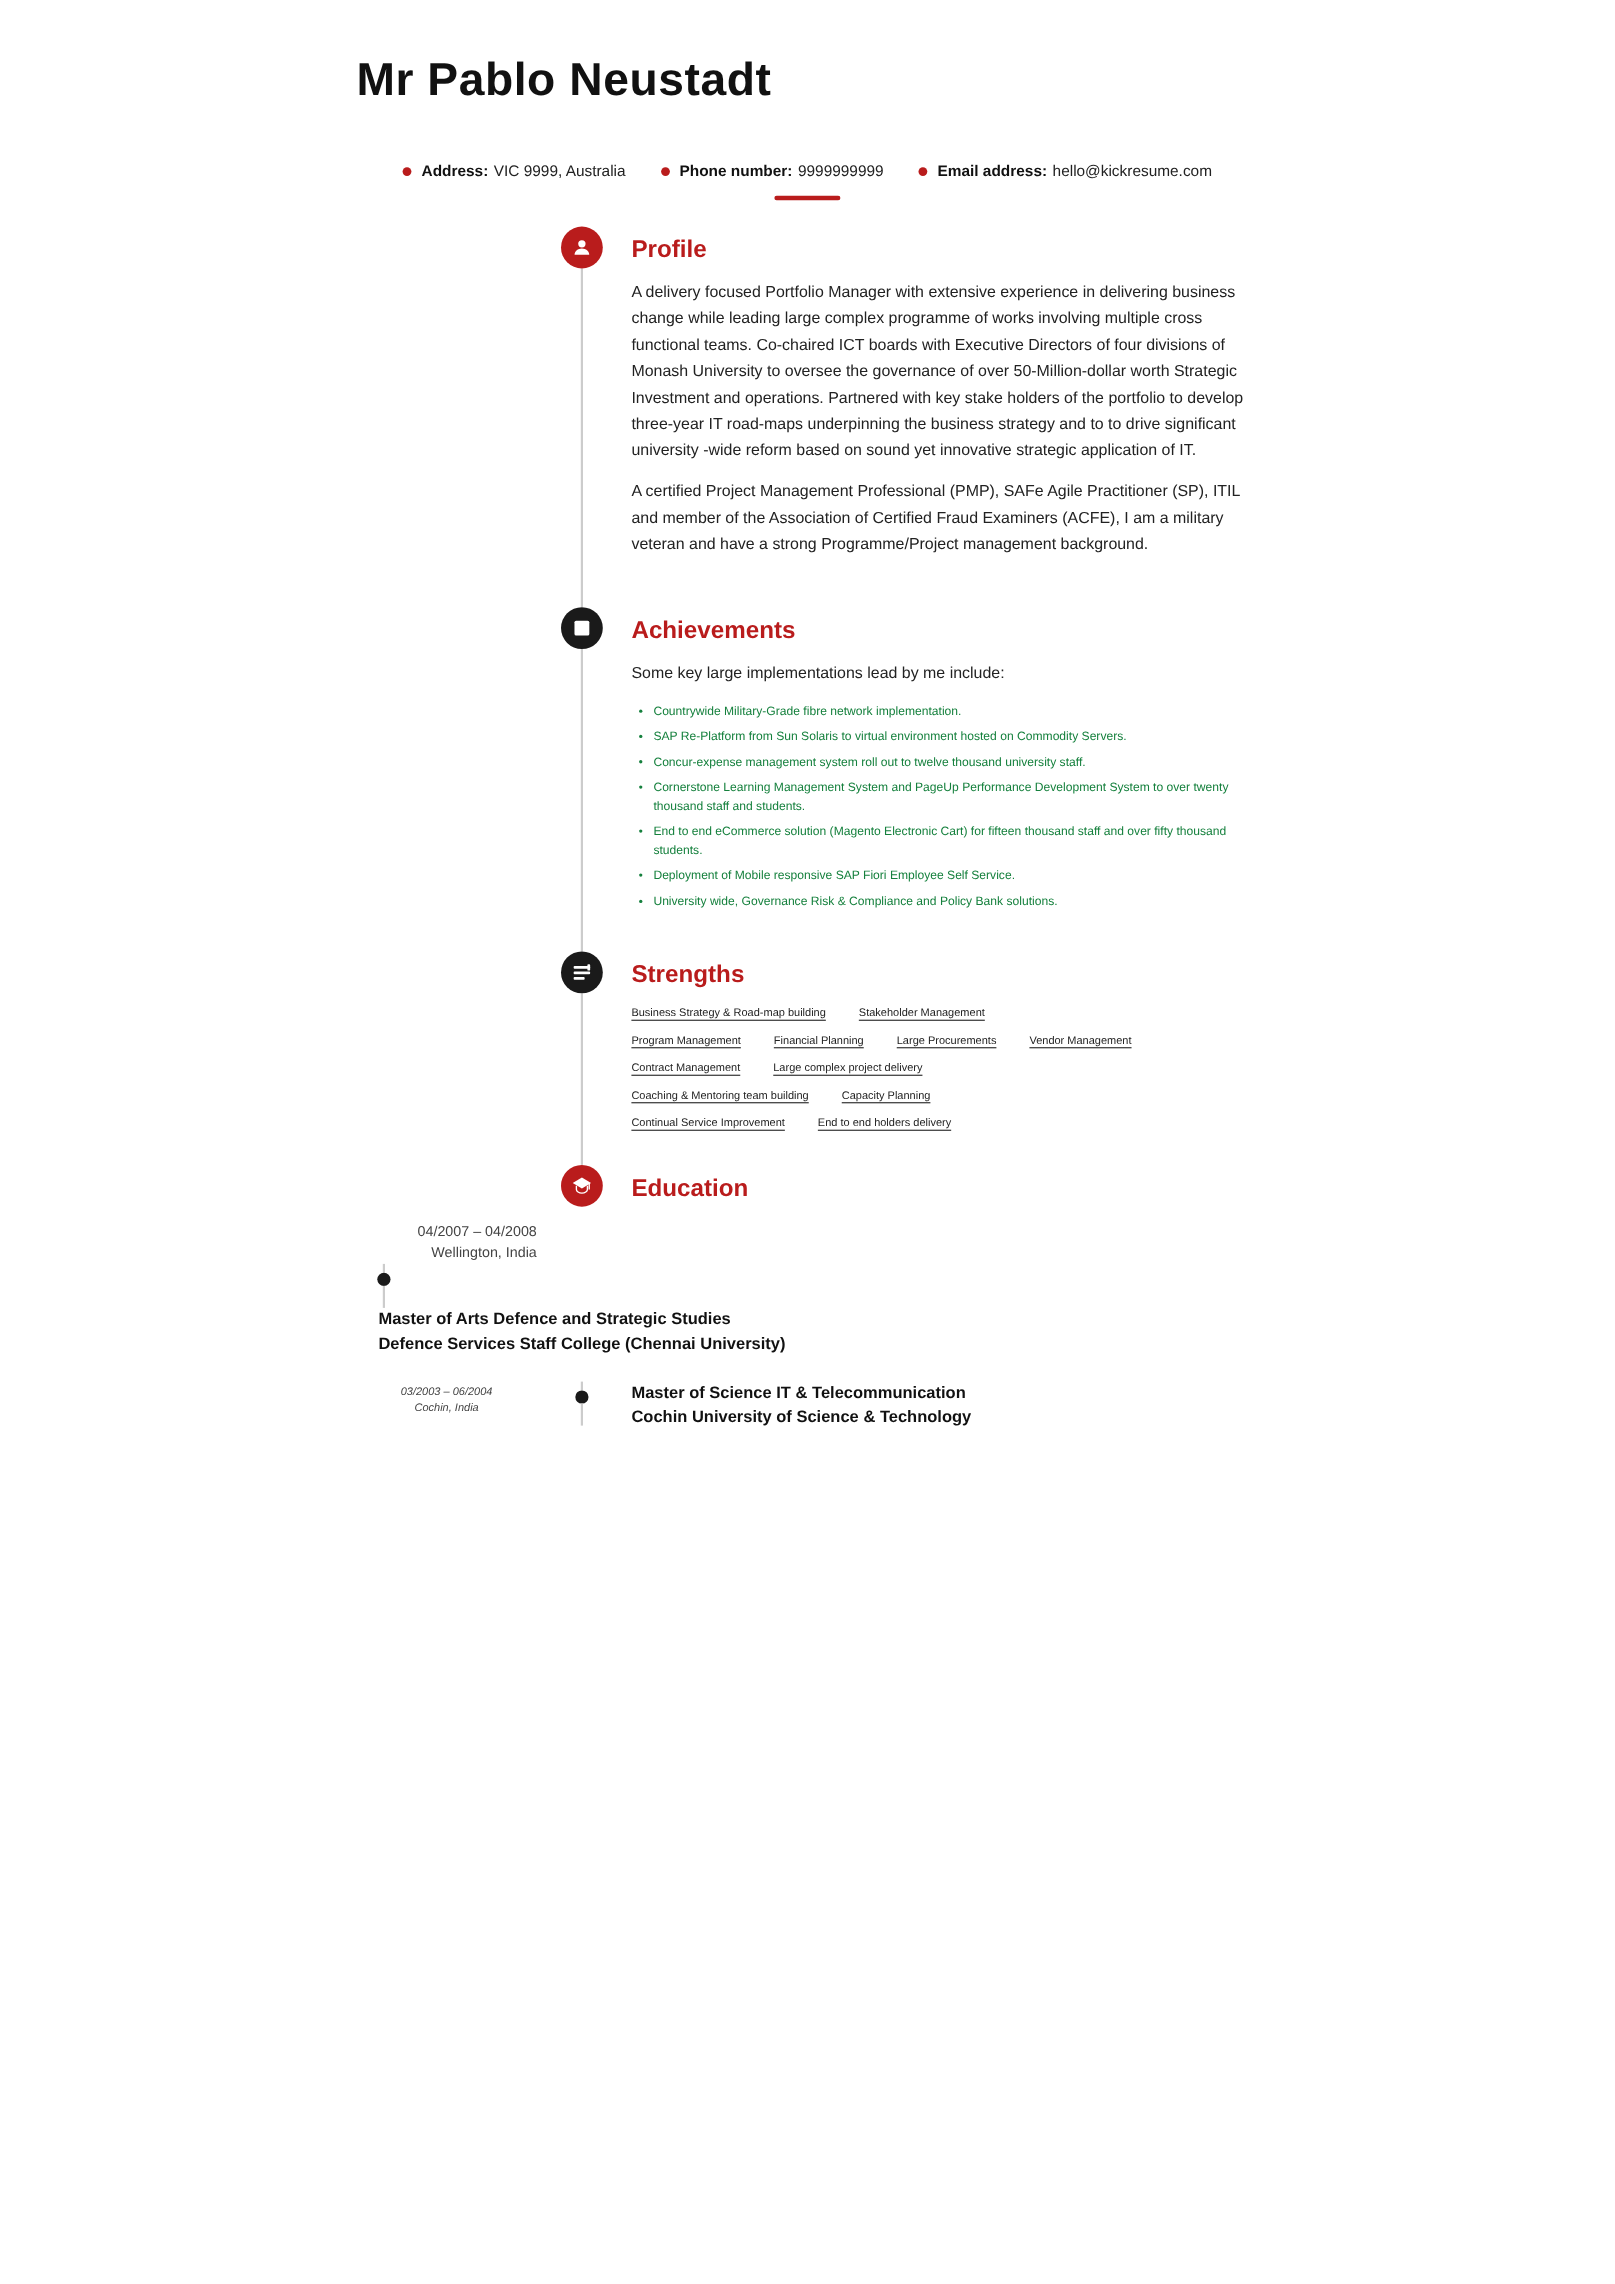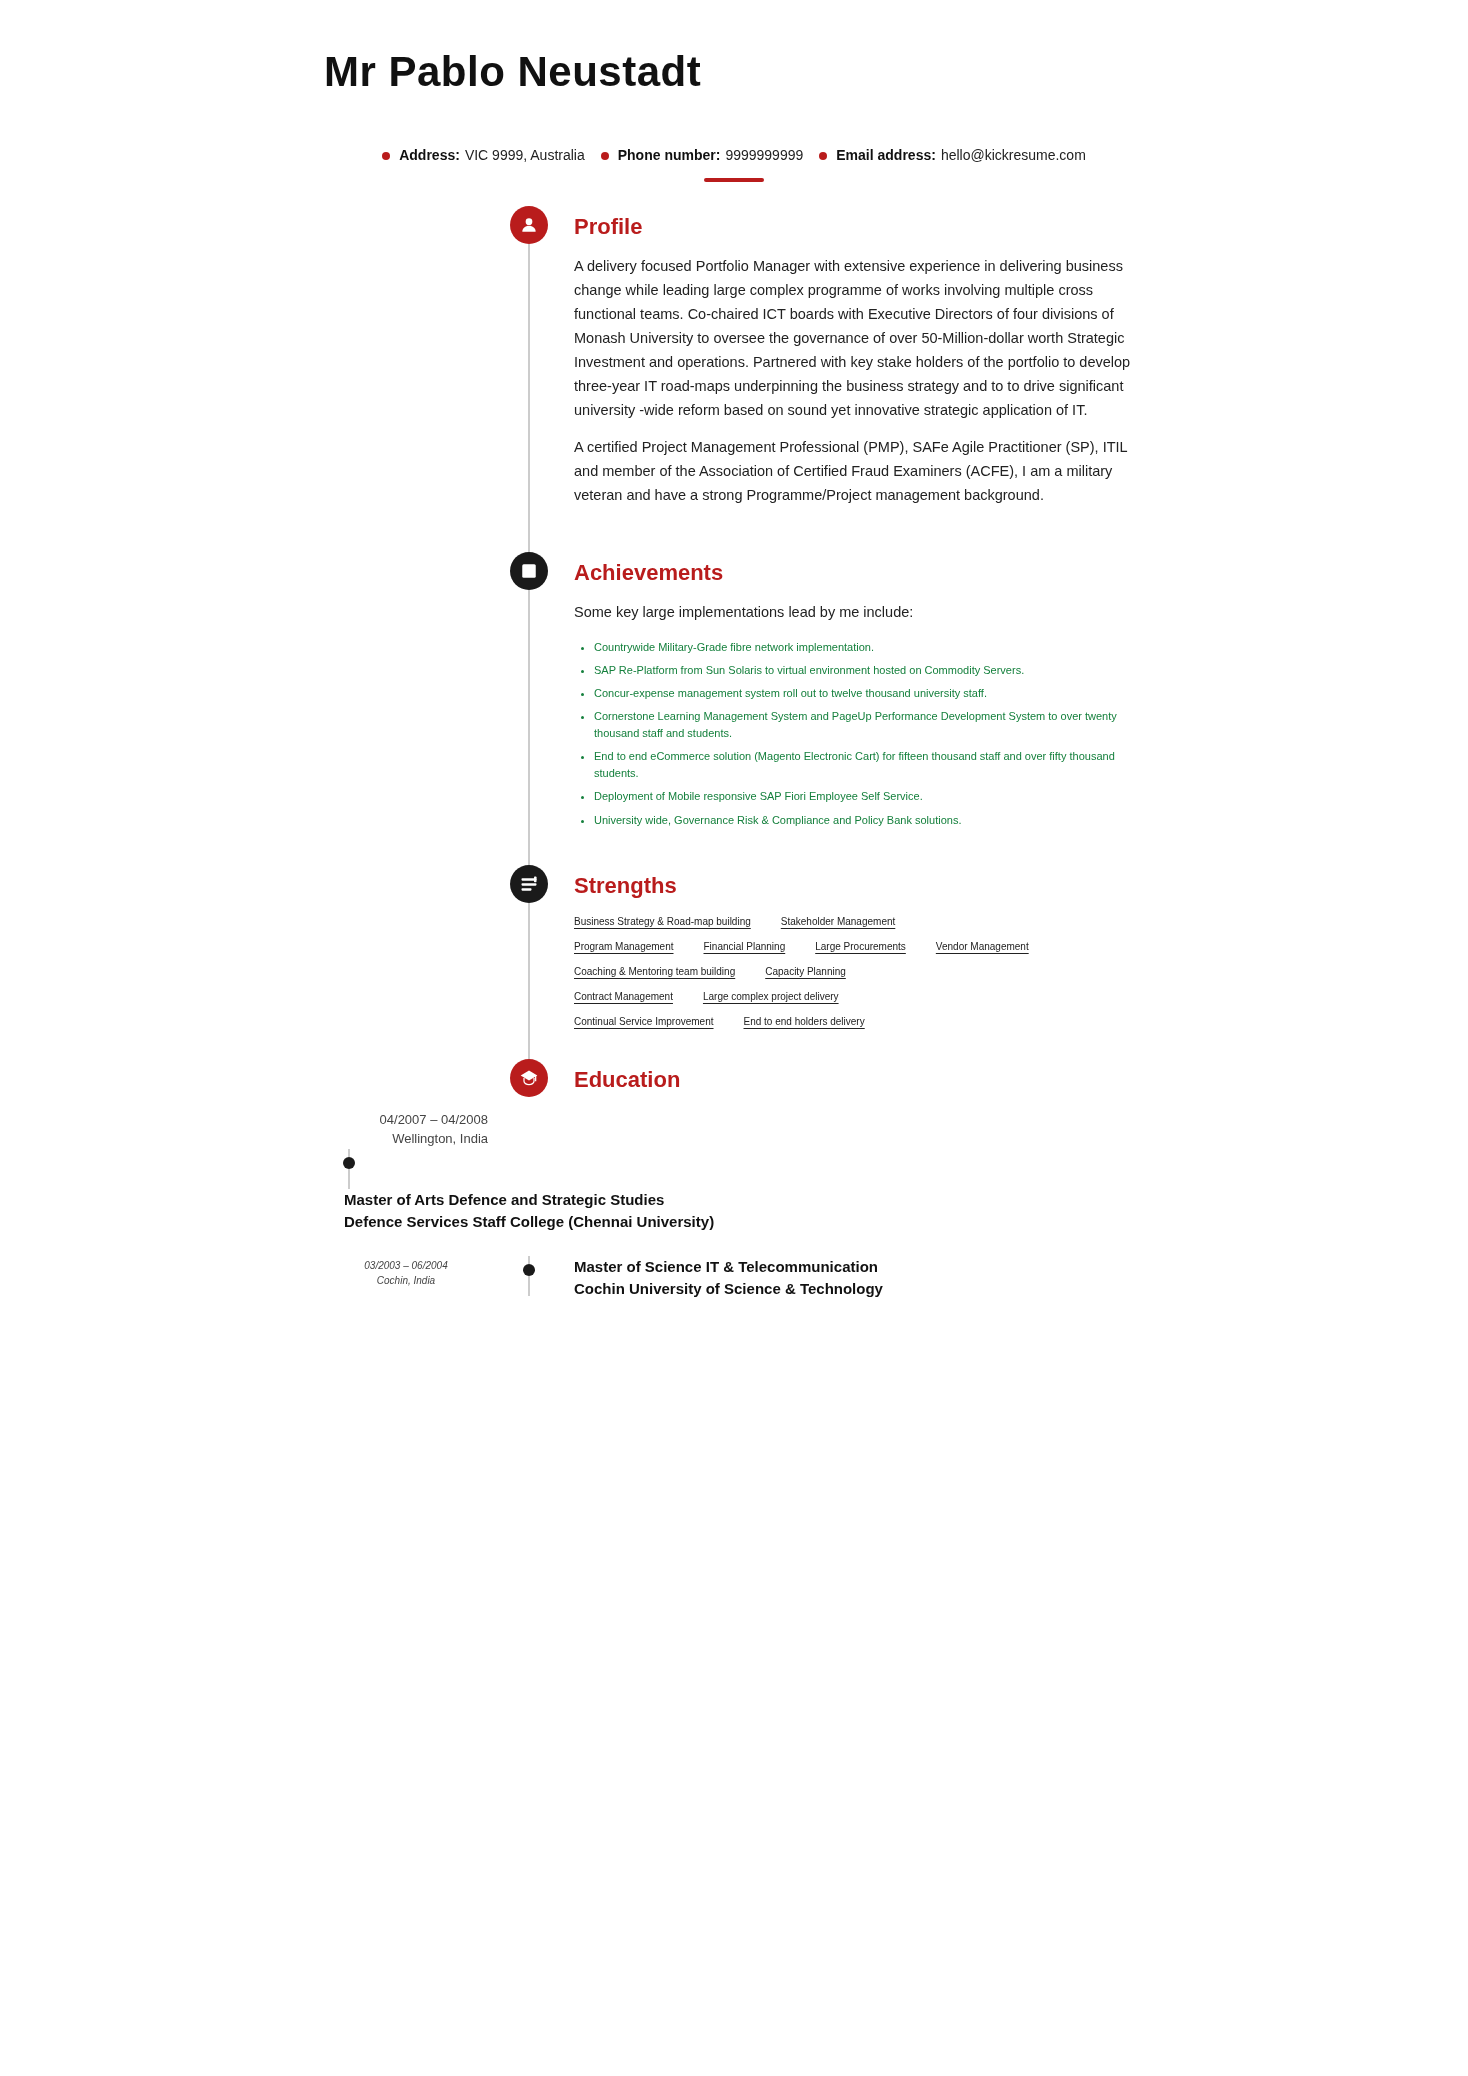--- a/index.html
+++ b/index.html
@@ -23,21 +23,21 @@
     .header h1 {
       font-size: 42px;
       font-weight: 900;
       color: #111;
       letter-spacing: 0.5px;
     }
     .contact-bar {
       display: flex;
       justify-content: center;
       align-items: center;
-      gap: 0;
+      gap: 16px;
       font-size: 14px;
       margin-bottom: 10px;
       flex-wrap: wrap;
       margin-top: 42px;
     }
     .contact-item {
       display: flex;
       align-items: center;
       gap: 5px;
       margin: 0 8px;
@@ -268,26 +268,26 @@
               <span class="strength-item">Business Strategy &amp; Road-map building</span>
               <span class="strength-item">Stakeholder Management</span>
             </div>
             <div class="strengths-row">
               <span class="strength-item">Program Management</span>
               <span class="strength-item">Financial Planning</span>
               <span class="strength-item">Large Procurements</span>
               <span class="strength-item">Vendor Management</span>
             </div>
             <div class="strengths-row">
+              <span class="strength-item">Contract Management</span>
+              <span class="strength-item">Large complex project delivery</span>
+            </div>
+            <div class="strengths-row">
               <span class="strength-item">Coaching &amp; Mentoring team building</span>
               <span class="strength-item">Capacity Planning</span>
-            </div>
-            <div class="strengths-row">
-              <span class="strength-item">Contract Management</span>
-              <span class="strength-item">Large complex project delivery</span>
             </div>
             <div class="strengths-row">
               <span class="strength-item">Continual Service Improvement</span>
               <span class="strength-item">End to end holders delivery</span>
             </div>
           </div>
       </div>
     </div>
 
     <div class="section-block" style="display: flex; flex-direction: column;">

